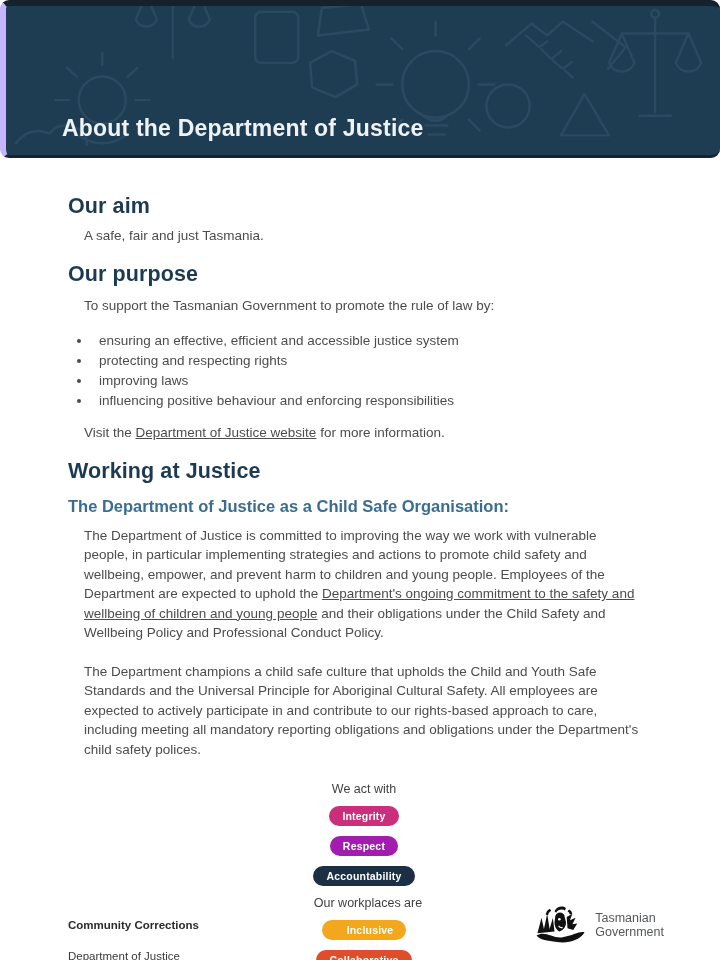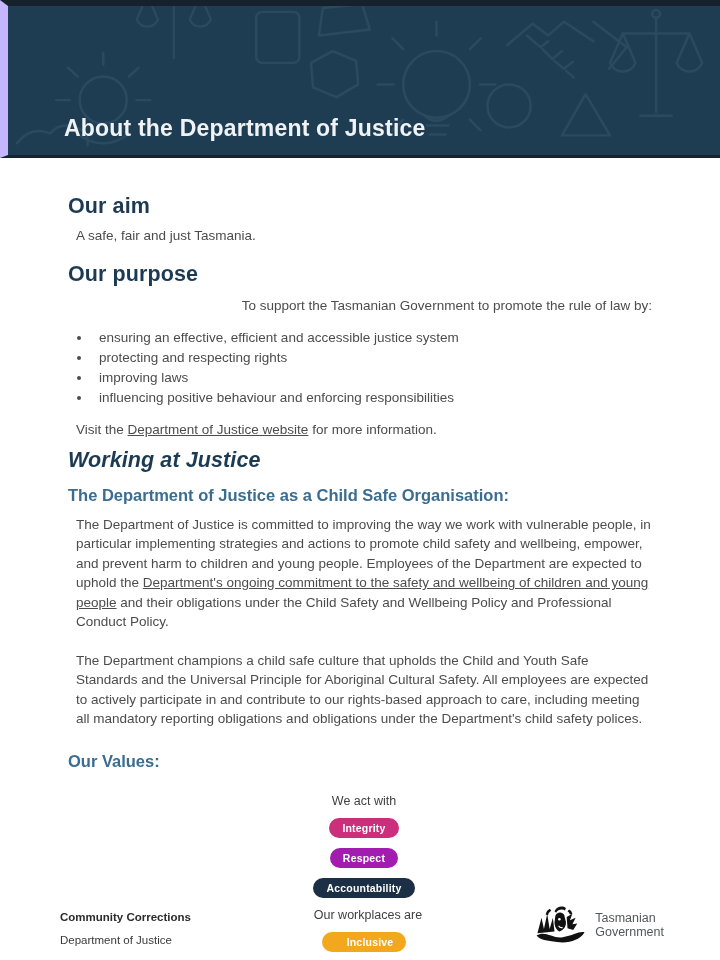--- a/index.html
+++ b/index.html
@@ -6,43 +6,44 @@
   body{
     width:720px;height:960px;position:relative;overflow:hidden;
     background:#ffffff;
     font-family:"Liberation Sans","DejaVu Sans",sans-serif;
     -webkit-font-smoothing:antialiased;
   }
   
   .header{
     position:relative;height:158px;box-sizing:border-box;
     background:#1F3D52;
-    border-left:8px solid #c4b5fd;
+    border-left:6px solid #c4b5fd;
     border-top:6px solid #15222C;
     border-bottom:3px solid #16242F;
     overflow:hidden;
+    border-radius:9px;
   }
   .header svg.pattern{position:absolute;left:0;top:0;width:100%;height:100%;}
   .page-title{
     position:absolute;left:56px;bottom:13px;margin:0;
     font-size:23px;font-weight:700;color:#EFF3F5;letter-spacing:.2px;
   }
   
   .content{padding:0 60px 0 68px;}
   h2{margin:0;font-size:21.5px;font-weight:700;color:#1C3A52;letter-spacing:.1px;}
   h3{margin:0;font-size:16.5px;font-weight:700;color:#3B6D90;}
-  p{margin:8px;font-size:13.5px;line-height:19.5px;color:#4C4C4C;}
+  p{margin:16px;font-size:13.5px;line-height:19.5px;color:#4C4C4C;}
   .mt-aim{margin-top:36px;}
   .mt-aim-p{margin-top:7px;}
   .mt-purpose{margin-top:16px;}
-  .mt-intro{margin-top:9px;text-align:right;}
+  .mt-intro{margin-top:9px;}
   ul.bullets{margin:13px 0 0 0;padding-left:24px;}
   ul.bullets li{font-size:13.5px;line-height:20px;color:#4C4C4C;padding-left:7px;}
   .mt-visit{margin-top:12px;}
-  .mt-working{margin-top:5px;font-style:italic;}
+  .mt-working{margin-top:5px;}
   .mt-childsafe{margin-top:13px;}
   .mt-p1{margin-top:10px;}
   .mt-p2{margin-top:19px;}
   .mt-values{margin-top:23px;}
   .mt-p3{margin-top:9px;}
   a.doc-link{color:#4C4C4C;text-decoration:underline;cursor:pointer;}
   
   .values-row{
     display:flex;align-items:center;gap:10px;margin-top:23px;
     font-size:12.5px;color:#3F3F3F;white-space:nowrap;flex-direction:column;
@@ -134,21 +135,20 @@
   <p class="mt-visit"><span>Visit the </span><a class="doc-link">Department of Justice website</a><span> for more information.</span></p>
 
   <h2 class="mt-working">Working at Justice</h2>
 
   <h3 class="mt-childsafe">The Department of Justice as a Child Safe Organisation:</h3>
 
   <p class="mt-p1"><span>The Department of Justice is committed to improving the way we work with vulnerable people, in particular implementing strategies and actions to promote child safety and wellbeing, empower, and prevent harm to children and young people. Employees of the Department are expected to uphold the </span><a class="doc-link">Department's ongoing commitment to the safety and wellbeing of children and young people</a><span> and their obligations under the Child Safety and Wellbeing Policy and Professional Conduct Policy.</span></p>
 
   <p class="mt-p2">The Department champions a child safe culture that upholds the Child and Youth Safe Standards and the Universal Principle for Aboriginal Cultural Safety. All employees are expected to actively participate in and contribute to our rights-based approach to care, including meeting all mandatory reporting obligations and obligations under the Department's child safety polices.</p>
 
-  <h3 class="mt-values">Our Values:</h3>
 
 
   <div class="values-row">
     <span class="lbl">We act with</span>
     <span class="badge" style="background: rgb(203, 46, 123);">Integrity</span>
     <span class="badge" style="background: #a21caf;">Respect</span>
     <span class="badge" style="background: rgb(27, 47, 69);">Accountability</span>
     <span class="lbl gap-left">Our workplaces are</span>
     <span class="badge" style="background: rgb(242, 167, 28); padding-left: 25px;">Inclusive</span>
     <span class="badge" style="background: rgb(223, 78, 43);">Collaborative</span>

